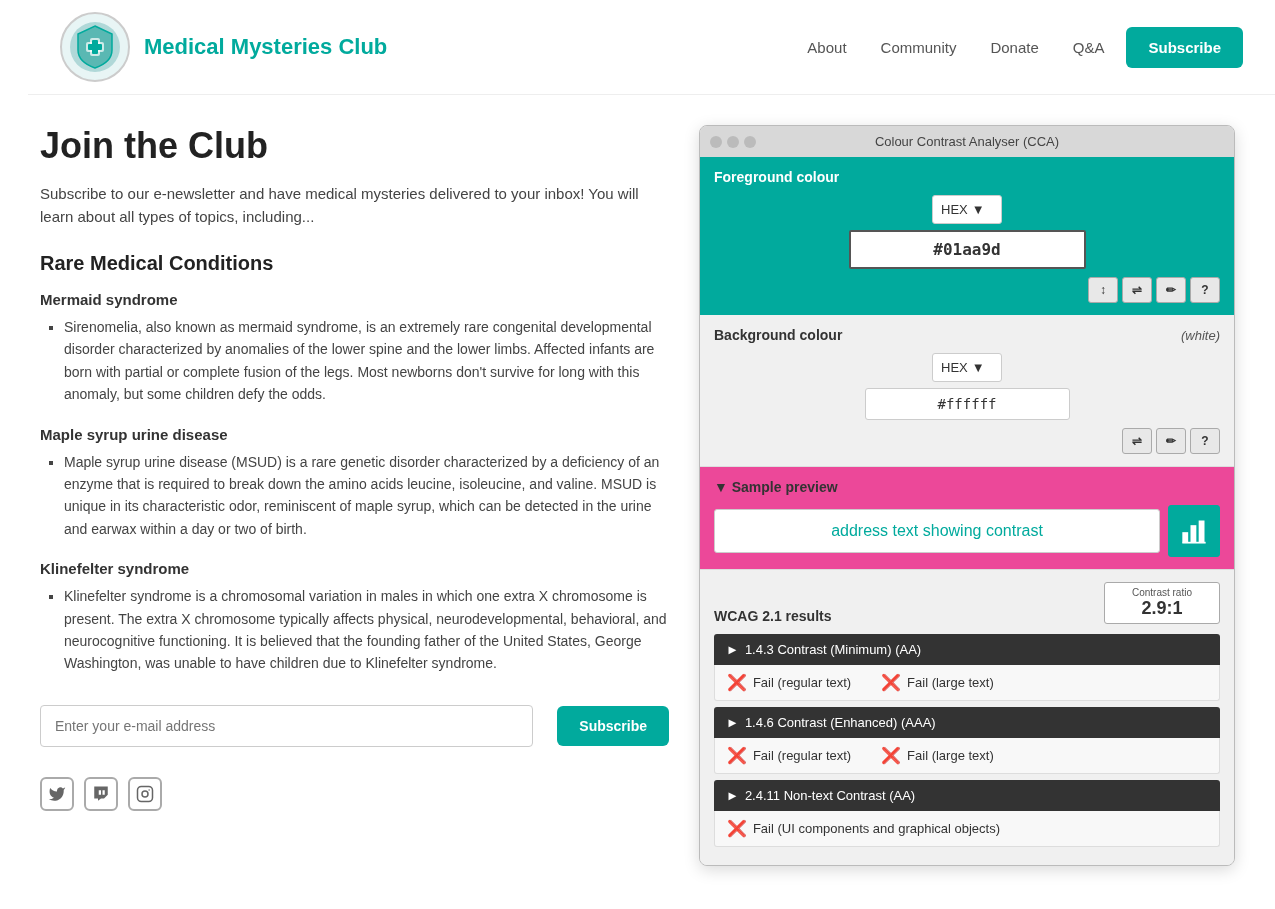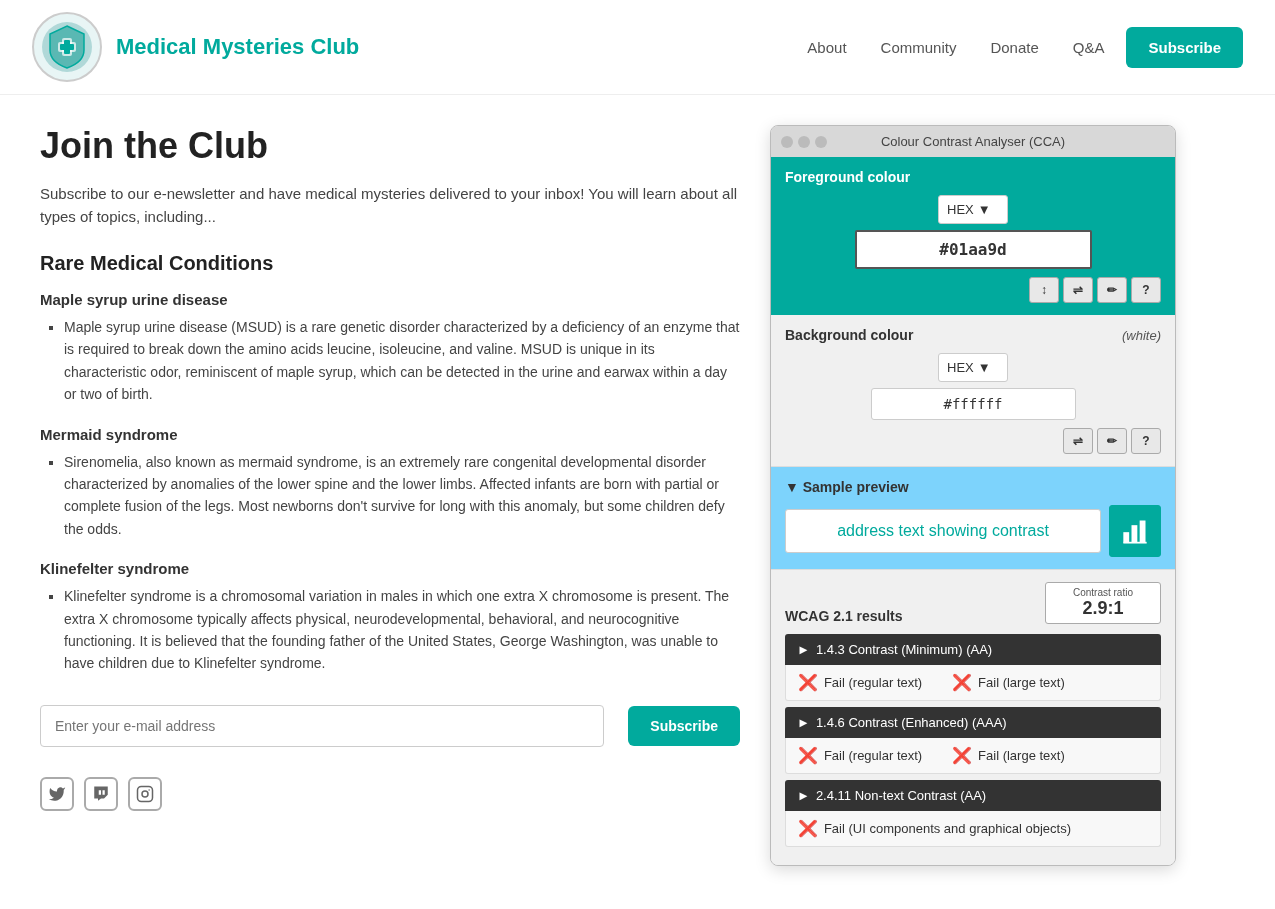--- a/index.html
+++ b/index.html
@@ -5,20 +5,21 @@
     * { box-sizing: border-box; margin: 0; padding: 0; }
     body { font-family: Georgia, 'Times New Roman', serif; background: #fff; color: #333; font-size: 16px; }
 
     
     .header {
       display: flex;
       align-items: center;
       justify-content: space-between;
       padding: 12px 32px;
       border-bottom: 1px solid #eee;
+      margin-left: 28px;
     }
     .logo-area {
       display: flex;
       align-items: center;
       gap: 14px;
     }
     .logo-img {
       width: 70px;
       height: 70px;
       border-radius: 50%;
@@ -68,21 +69,21 @@
       display: flex;
       padding: 30px 40px;
       gap: 30px;
       max-width: 1275px;
     }
     .content-col {
       flex: 1;
       max-width: 700px;
     }
     .cca-col {
-      width: 406px;
+      width: 536px;
       flex-shrink: 0;
     }
 
     
     .page-heading {
       font-family: Liberation Sans, sans-serif;
       font-size: 36px;
       font-weight: bold;
       color: #222;
       margin-bottom: 16px;
@@ -303,21 +304,21 @@
     }
     .cca-bg-tools-row {
       display: flex;
       justify-content: flex-end;
       gap: 4px;
       margin-top: 8px;
     }
 
     
     .cca-preview-section {
-      background: #7dd3fc;
+      background: #ec4899;
       padding: 12px 14px;
       border-bottom: 1px solid #ddd;
     }
     .cca-preview-toggle {
       font-size: 14px;
       font-weight: bold;
       color: #333;
       margin-bottom: 10px;
     }
     .cca-preview-row {
@@ -442,30 +443,30 @@
 
 <div class="main-layout">
 
   <div class="content-col">
     <h1 class="page-heading">Join the Club</h1>
     <p class="intro-text">Subscribe to our e-newsletter and have medical mysteries delivered to your inbox! You will learn about all types of topics, including...</p>
 
     <h2 class="section-heading">Rare Medical Conditions</h2>
 
     <div class="condition-block">
+      <p class="condition-heading">Mermaid syndrome</p>
+      <ul class="condition-list">
+        <li>Sirenomelia, also known as mermaid syndrome, is an extremely rare congenital developmental disorder characterized by anomalies of the lower spine and the lower limbs. Affected infants are born with partial or complete fusion of the legs. Most newborns don't survive for long with this anomaly, but some children defy the odds.</li>
+      </ul>
+    </div>
+
+    <div class="condition-block">
       <p class="condition-heading">Maple syrup urine disease</p>
       <ul class="condition-list">
         <li>Maple syrup urine disease (MSUD) is a rare genetic disorder characterized by a deficiency of an enzyme that is required to break down the amino acids leucine, isoleucine, and valine. MSUD is unique in its characteristic odor, reminiscent of maple syrup, which can be detected in the urine and earwax within a day or two of birth.</li>
-      </ul>
-    </div>
-
-    <div class="condition-block">
-      <p class="condition-heading">Mermaid syndrome</p>
-      <ul class="condition-list">
-        <li>Sirenomelia, also known as mermaid syndrome, is an extremely rare congenital developmental disorder characterized by anomalies of the lower spine and the lower limbs. Affected infants are born with partial or complete fusion of the legs. Most newborns don't survive for long with this anomaly, but some children defy the odds.</li>
       </ul>
     </div>
 
     <div class="condition-block">
       <p class="condition-heading">Klinefelter syndrome</p>
       <ul class="condition-list">
         <li>Klinefelter syndrome is a chromosomal variation in males in which one extra X chromosome is present. The extra X chromosome typically affects physical, neurodevelopmental, behavioral, and neurocognitive functioning. It is believed that the founding father of the United States, George Washington, was unable to have children due to Klinefelter syndrome.</li>
       </ul>
     </div>
 

